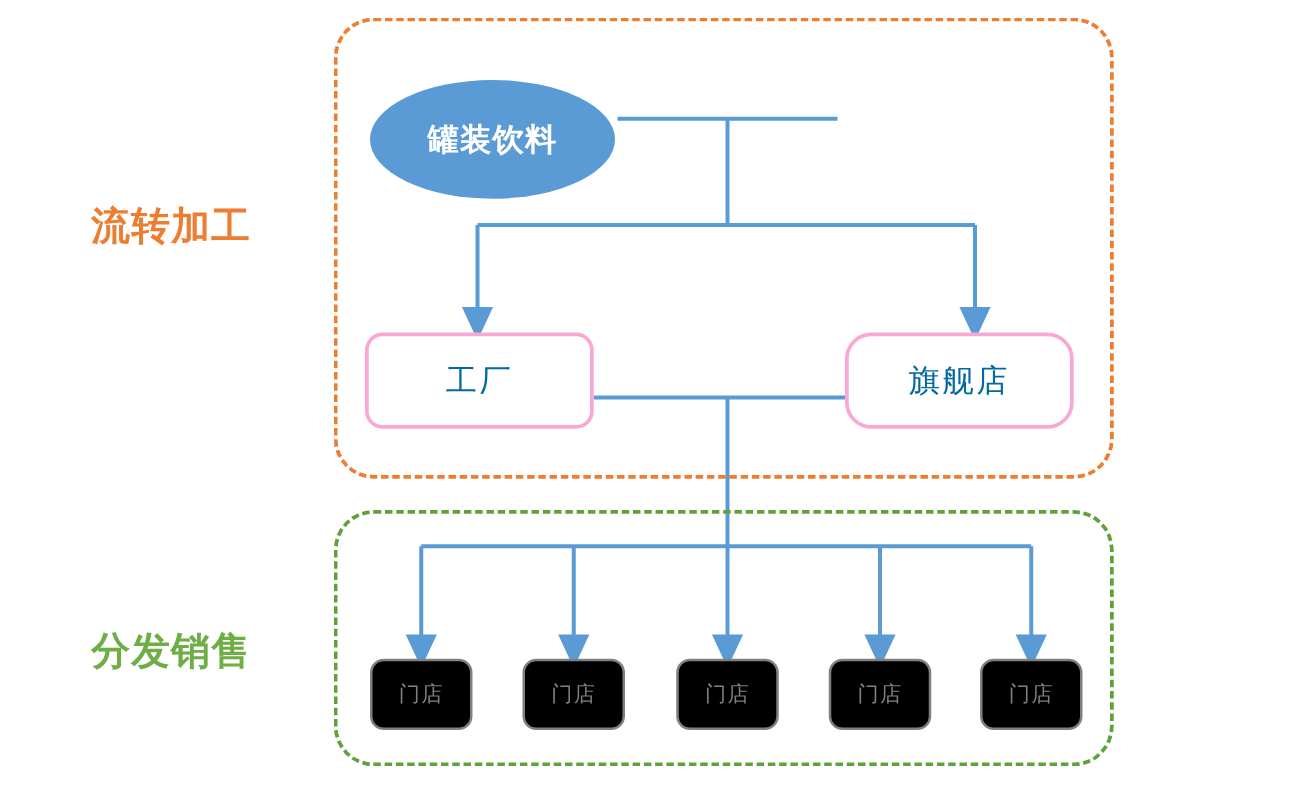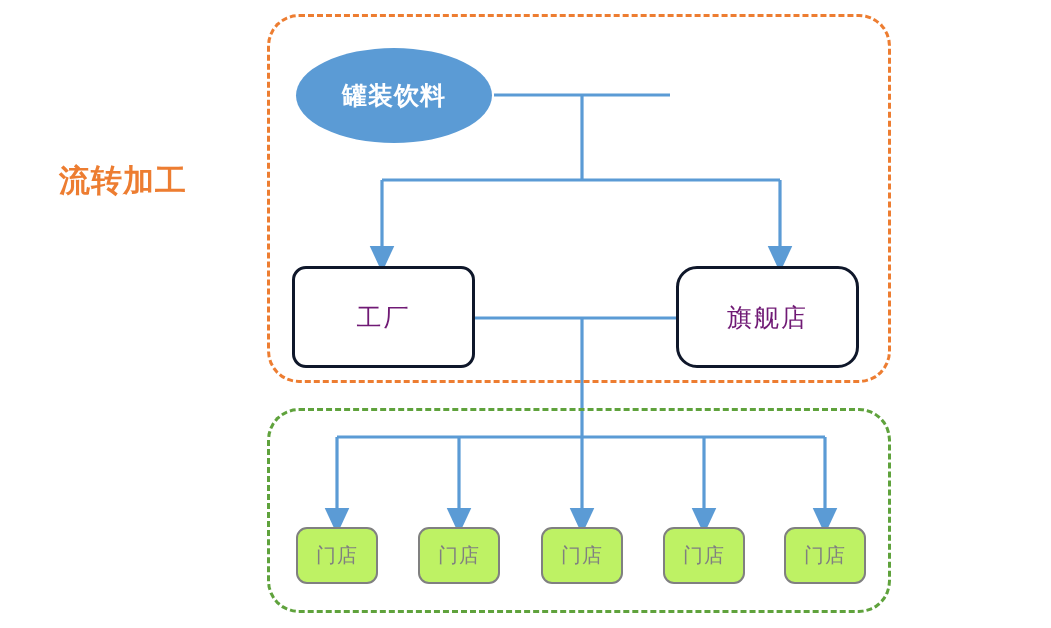--- a/index.html
+++ b/index.html
@@ -50,20 +50,21 @@
     border-color: #5FA23C;
   }
 
   
   .zone-label {
     position: absolute;
     font-size: 31px;
     font-weight: 700;
     letter-spacing: 1px;
     white-space: nowrap;
+    margin-left: 14px;
   }
   .zone-label-processing {
     left: 59px;
     top: 160px;
     color: #ED7D31;
   }
   .zone-label-distribution {
     left: 59px;
     top: 500px;
     color: #6FAE46;
@@ -77,56 +78,56 @@
     justify-content: center;
     width: 196px;
     height: 95px;
     border-radius: 50%;
     background: #5B9BD5;
     color: #ffffff;
     font-size: 25px;
     font-weight: 700;
     letter-spacing: 1px;
   }
-  .ellipse-beverage { left: 296px; top: 48px; }
+  .ellipse-beverage { left: 296px; top: 64px; }
   .ellipse-bread    { left: 670px; top: 48px; }
 
   
   .facility-node {
     position: absolute;
     box-sizing: border-box;
     display: flex;
     align-items: center;
     justify-content: center;
     width: 183px;
-    height: 102px;
-    border: 3px solid #0f172a;
+    height: 77px;
+    border: 3px solid #f9a8d4;
     border-radius: 14px;
     background: #ffffff;
-    color: #701a75;
+    color: #0369a1;
     font-size: 25px;
     letter-spacing: 2px;
   }
   .facility-factory  { left: 292px; top: 266px; }
   .facility-flagship { left: 676px; top: 266px; border-radius: 21px; }
 
   
   .store-node {
     position: absolute;
     box-sizing: border-box;
     display: flex;
     align-items: center;
     justify-content: center;
     width: 82px;
     height: 57px;
     border: 2.5px solid #808080;
     border-radius: 11px;
-    background: #bef264;
+    background: #000000;
     color: #808080;
-    font-size: 20px;
+    font-size: 17px;
     letter-spacing: 1px;
     top: 527px;
   }
   .store-1 { left: 296px; }
   .store-2 { left: 418px; }
   .store-3 { left: 541px; }
   .store-4 { left: 663px; }
   .store-5 { left: 784px; }
 </style>
 </head>
@@ -164,20 +165,21 @@
       <path d="M582,437 L582,521" marker-end="url(#arrowhead)"></path>
       <path d="M704,437 L704,521" marker-end="url(#arrowhead)"></path>
       <path d="M825,437 L825,521" marker-end="url(#arrowhead)"></path>
     </g>
   </svg>
 
   <div class="zone zone-processing"></div>
   <div class="zone zone-distribution"></div>
 
   <div class="zone-label zone-label-processing">流转加工</div>
+  <div class="zone-label zone-label-distribution">分发销售</div>
 
   <div class="ellipse-node ellipse-beverage">罐装饮料</div>
 
   <div class="facility-node facility-factory">工厂</div>
   <div class="facility-node facility-flagship">旗舰店</div>
 
   <div class="store-node store-1">门店</div>
   <div class="store-node store-2">门店</div>
   <div class="store-node store-3">门店</div>
   <div class="store-node store-4">门店</div>

